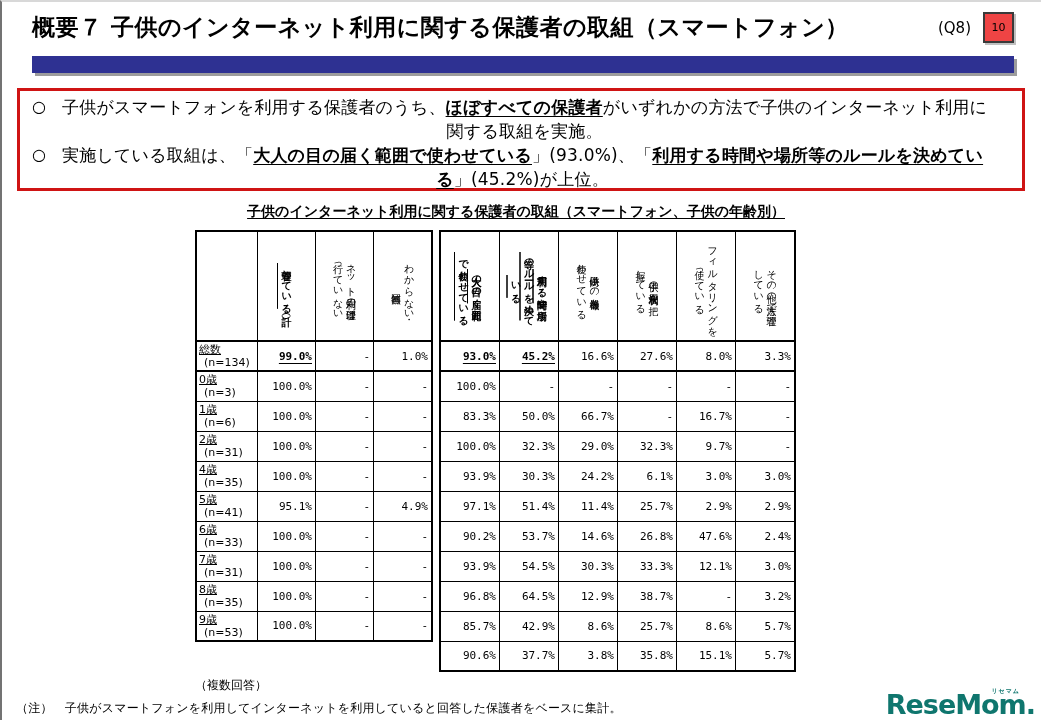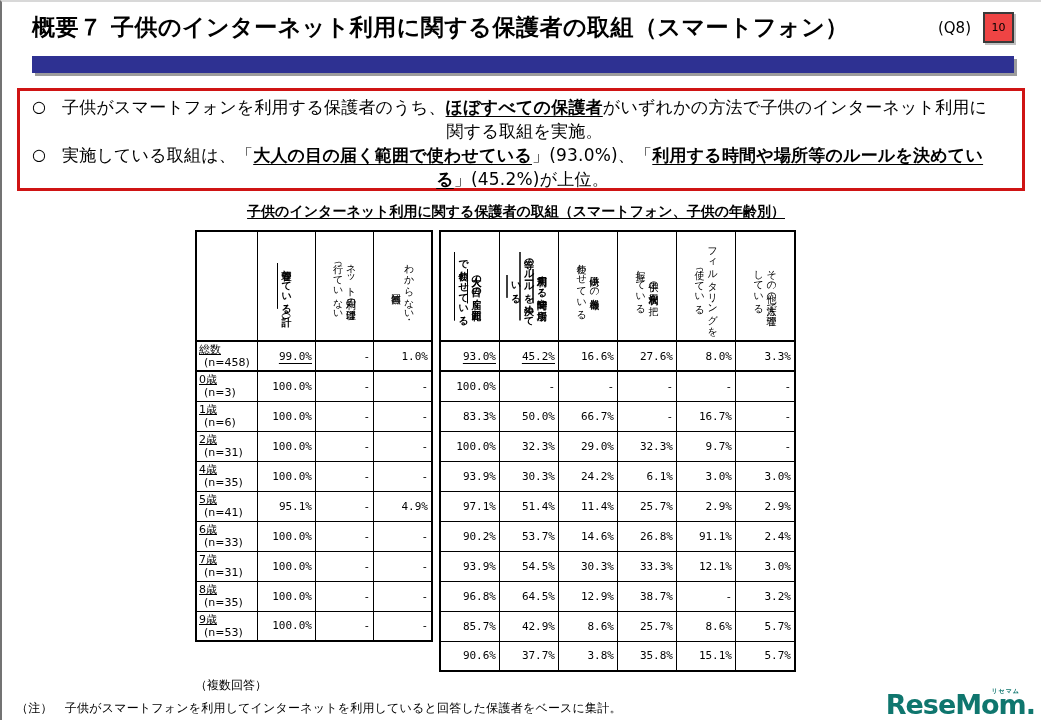--- a/index.html
+++ b/index.html
@@ -30,21 +30,21 @@
   .tables{position:absolute;left:193px;top:228px;display:flex;gap:6px;align-items:flex-start;}
   table.grid{border-collapse:collapse;border:2px solid #000;table-layout:fixed;}
   .grid th,.grid td{border:1px solid #000;padding:0;}
   .grid thead th{border-bottom:2px solid #000;height:108px;vertical-align:middle;background:#fff;}
   .vtext{writing-mode:vertical-rl;text-orientation:mixed;white-space:pre-line;height:102px;
          margin:0 auto;font-size:10px;line-height:13px;font-weight:normal;}
   .grid thead th.e .vtext{font-weight:bold;text-decoration:underline;}
   .grid tbody tr{height:30px;}
   .grid tbody tr.first th,.grid tbody tr.first td{border-bottom:2px solid #000;}
   td.val{text-align:right;padding-right:3px;font-size:11px;font-family:"DejaVu Sans Mono","Liberation Mono",monospace;}
-  td.val.e{font-weight:normal;text-decoration:underline;}
+  td.val.e{font-weight:bold;text-decoration:underline;}
   th.rowlab{text-align:left;font-weight:normal;font-size:11px;vertical-align:middle;}
   .rowlab .l1{padding-left:2px;line-height:13px;text-decoration:underline;}
   .rowlab .l2{padding-left:7px;line-height:13px;}
 
   .multi{position:absolute;left:193px;top:675px;width:593px;font-size:12px;}
   .note{position:absolute;left:14px;top:698px;font-size:12px;letter-spacing:.2px;}
 
   
   .logo{position:absolute;right:6px;bottom:0;color:#0f766e;font-weight:bold;}
   .ltext{font-size:27px;letter-spacing:-1px;}
@@ -93,21 +93,21 @@
             <th style="width: 57px;">
               <div class="vtext">わからない・
 無回答</div>
             </th>
           </tr>
         </thead>
         <tbody>
           <tr class="first">
             <th class="rowlab">
               <div class="l1">総数</div>
-              <div class="l2">(n=458)</div>
+              <div class="l2">(n=134)</div>
             </th>
             <td class="val e">99.0%</td>
             <td class="val">-</td>
             <td class="val">1.0%</td>
           </tr>
           <tr>
             <th class="rowlab">
               <div class="l1">0歳</div>
               <div class="l2">(n=3)</div>
             </th>
@@ -266,21 +266,21 @@
             <td class="val">11.4%</td>
             <td class="val">25.7%</td>
             <td class="val">2.9%</td>
             <td class="val">2.9%</td>
           </tr>
           <tr>
             <td class="val">90.2%</td>
             <td class="val">53.7%</td>
             <td class="val">14.6%</td>
             <td class="val">26.8%</td>
-            <td class="val">91.1%</td>
+            <td class="val">47.6%</td>
             <td class="val">2.4%</td>
           </tr>
           <tr>
             <td class="val">93.9%</td>
             <td class="val">54.5%</td>
             <td class="val">30.3%</td>
             <td class="val">33.3%</td>
             <td class="val">12.1%</td>
             <td class="val">3.0%</td>
           </tr>

